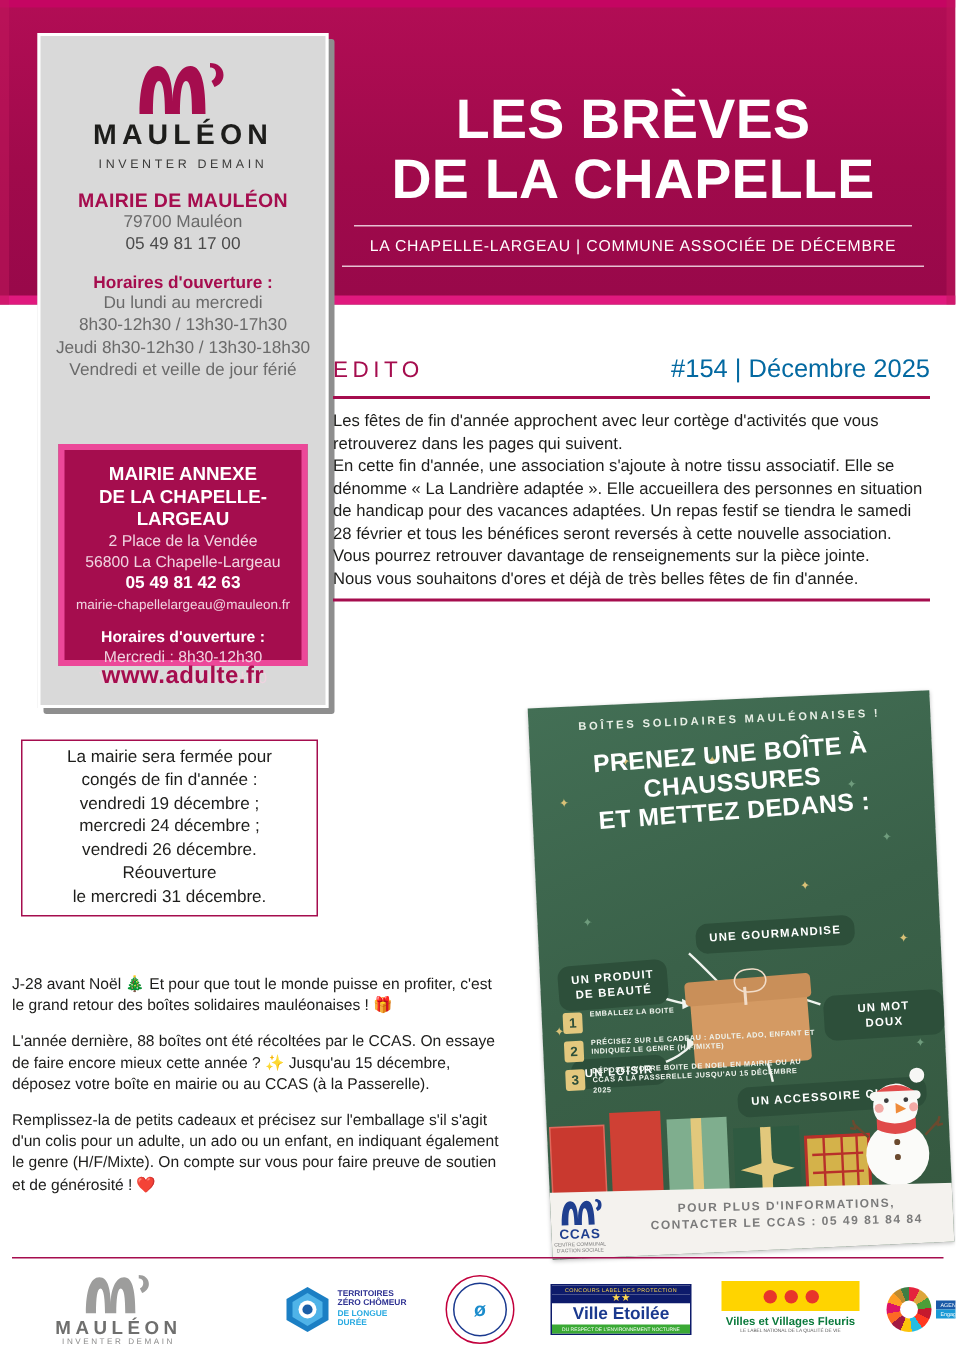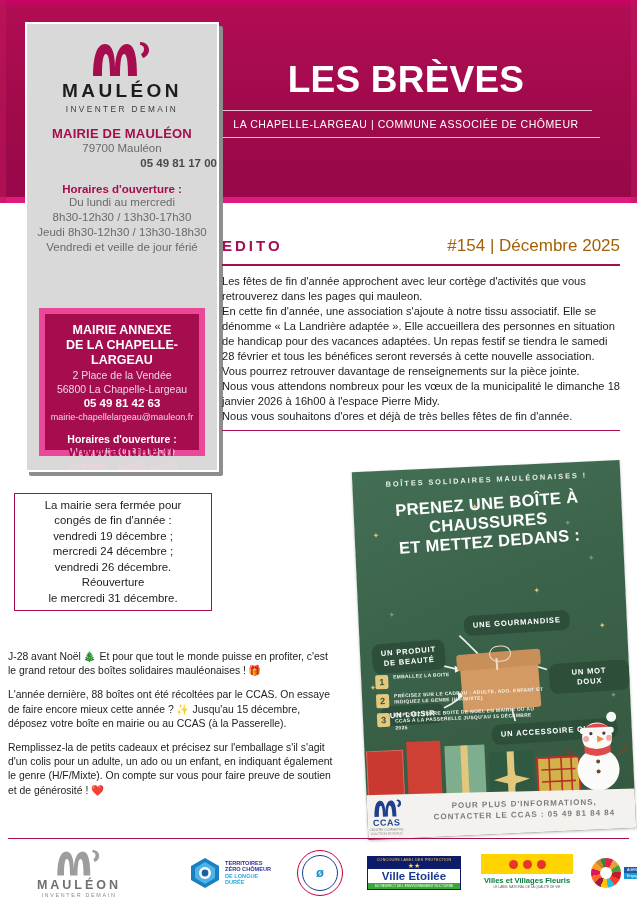--- a/index.html
+++ b/index.html
@@ -14,21 +14,21 @@
     position:absolute;left:0;top:0;width:637px;height:203px;
     background:#a50d4e;
     background:linear-gradient(180deg,#b20d55 0%,#a00a4b 55%,#98084a 100%);
   }
   .hdr-band .edge-t{position:absolute;left:0;top:0;width:100%;height:5px;background:#d6006e;opacity:.55;}
   .hdr-band .edge-b{position:absolute;left:0;bottom:0;width:100%;height:6px;background:#e0197e;}
   .hdr-band .edge-l{position:absolute;left:0;top:0;width:6px;height:100%;background:#c2185b;opacity:.5;}
   .hdr-band .edge-r{position:absolute;right:0;top:0;width:6px;height:100%;background:#c2185b;opacity:.5;}
 
   .hdr-title-wrap{
-    position:absolute;left:206px;top:60px;width:400px;text-align:center;color:#fff;
+    position:absolute;left:222px;top:60px;width:400px;text-align:center;color:#fff;
   }
   .hdr-title{
     font-size:37px;line-height:40px;font-weight:bold;letter-spacing:.2px;
     font-family:"Liberation Sans", sans-serif;
   }
   .hdr-rule{height:1px;background:rgba(255,255,255,.75);margin:10px 14px 7px 14px;}
   .hdr-sub{font-size:10.5px;letter-spacing:.55px;color:#fff;}
   .hdr-rule2{height:1px;background:rgba(255,255,255,.75);margin:7px 6px 0 6px;}
 
   
@@ -46,41 +46,41 @@
     text-align:center;font-size:19px;letter-spacing:3.4px;color:#1d1d1b;font-weight:bold;
     margin-top:2px;
   }
   .logo-tag{
     text-align:center;font-size:8.3px;letter-spacing:2.4px;color:#3c3c3b;margin-top:2px;
   }
   .mairie-title{
     text-align:center;color:#a50d4e;font-weight:bold;font-size:13px;margin-top:12px;letter-spacing:.2px;
   }
   .grey-line{text-align:center;color:#6a6a6a;font-size:11.5px;line-height:15px;}
-  .grey-line.b{font-weight:bold;color:#4a4a4a;text-align:right;}
+  .grey-line.b{font-weight:normal;color:#4a4a4a;}
   .hours-head{text-align:center;color:#a50d4e;font-weight:bold;font-size:11.5px;margin-top:12px;}
 
   .annexe{
-    position:absolute;left:12px;right:12px;top:284px;height:148px;
-    background:#a50d4e;border:6px solid #ec4899;box-sizing:border-box;padding-top:9px;
+    position:absolute;left:12px;right:12px;top:272px;height:148px;
+    background:#a50d4e;border:4px solid #ec4899;box-sizing:border-box;padding-top:9px;
   }
   .annexe .t{text-align:center;color:#fff;font-weight:bold;font-size:12.5px;line-height:15px;}
   .annexe .l{text-align:center;color:#f0d3e0;font-size:10.5px;line-height:14px;}
   .annexe .l.b{font-weight:bold;color:#fff;font-size:11.5px;}
   .annexe .h{text-align:center;color:#fff;font-weight:bold;font-size:10.5px;margin-top:9px;}
   .www{
     position:absolute;left:0;right:0;bottom:10px;text-align:center;
     color:#a50d4e;font-weight:bold;font-size:16px;letter-spacing:.3px;
   }
 
   
   .edito-wrap{position:absolute;left:222px;top:236px;width:398px;}
   .edito-row{display:flex;align-items:baseline;justify-content:space-between;}
-  .edito-label{color:#a50d4e;font-weight:bold;font-size:15px;letter-spacing:3px;}
-  .edito-issue{color:#a16207;font-size:17px;}
+  .edito-label{color:#a50d4e;font-weight:normal;font-size:15px;letter-spacing:3px;}
+  .edito-issue{color:#0369a1;font-size:17px;}
   .edito-rule{height:1.6px;background:#a50d4e;margin-top:8px;}
   .edito-body{
     margin-top:8px;color:#1d1d1b;font-size:11.1px;line-height:15.1px;
   }
   .edito-body p{margin:0;}
   .edito-body p.just{text-align:justify;}
   .edito-rule-b{height:1.6px;background:#a50d4e;margin-top:5px;}
 
   
   .closure{
@@ -199,22 +199,23 @@
 <body>
 
 <div class="hdr-band">
   <div class="edge-t"></div>
   <div class="edge-b"></div>
   <div class="edge-l"></div>
   <div class="edge-r"></div>
 
   <div class="hdr-title-wrap">
     <div class="hdr-title">LES BRÈVES</div>
+    <div class="hdr-title">DE LA CHAPELLE</div>
     <div class="hdr-rule"></div>
-    <div class="hdr-sub">LA CHAPELLE-LARGEAU | COMMUNE ASSOCIÉE DE CHÔMEUR</div>
+    <div class="hdr-sub">LA CHAPELLE-LARGEAU | COMMUNE ASSOCIÉE DE DÉCEMBRE</div>
     <div class="hdr-rule2"></div>
   </div>
 </div>
 
 <div class="card-shadow"></div>
 <div class="card">
 
   <svg class="logo-m" width="70" height="40" viewBox="0 0 70 40">
     <path d="M6 38 C6 18, 10 6, 18 6 C26 6, 28 18, 28 30 C28 18, 32 6, 40 6 C48 6, 50 20, 50 38 L41 38 C41 24, 40 16, 37 16 C34 16, 33 26, 33 38 L23 38 C23 26, 22 16, 19 16 C16 16, 15 24, 15 38 Z" fill="#a50d4e"></path>
     <path d="M53 4 C58 4, 62 7, 62 12 C62 16, 59 19, 56 20 L54 16 C56 15, 57 13, 57 11 C57 8, 55 7, 53 7 Z" fill="#a50d4e"></path>
@@ -247,23 +248,22 @@
   <div class="www">www.adulte.fr</div>
 </div>
 
 <div class="edito-wrap">
   <div class="edito-row">
     <div class="edito-label">EDITO</div>
     <div class="edito-issue">#154 | Décembre 2025</div>
   </div>
   <div class="edito-rule"></div>
   <div class="edito-body">
-    <p>Les fêtes de fin d'année approchent avec leur cortège d'activités que vous retrouverez dans les pages qui mauleon.</p>
+    <p>Les fêtes de fin d'année approchent avec leur cortège d'activités que vous retrouverez dans les pages qui suivent.</p>
     <p>En cette fin d'année, une association s'ajoute à notre tissu associatif. Elle se dénomme « La Landrière adaptée ». Elle  accueillera des personnes en situation de handicap pour des vacances adaptées. Un repas festif se tiendra le samedi 28 février et tous les bénéfices seront reversés à cette nouvelle association. Vous pourrez retrouver davantage de renseignements sur la pièce jointe.</p>
-    <p class="just">Nous vous attendons nombreux pour les vœux de la municipalité le dimanche 18 janvier 2026 à 16h00 à l'espace Pierre Midy.</p>
     <p>Nous vous souhaitons d'ores et déjà de très belles fêtes de fin d'année.</p>
   </div>
   <div class="edito-rule-b"></div>
 </div>
 
 <div class="closure">
   <div class="inner">
     <div>La mairie sera fermée pour</div>
     <div>congés de fin d'année :</div>
     <div>vendredi 19 décembre ;</div>

